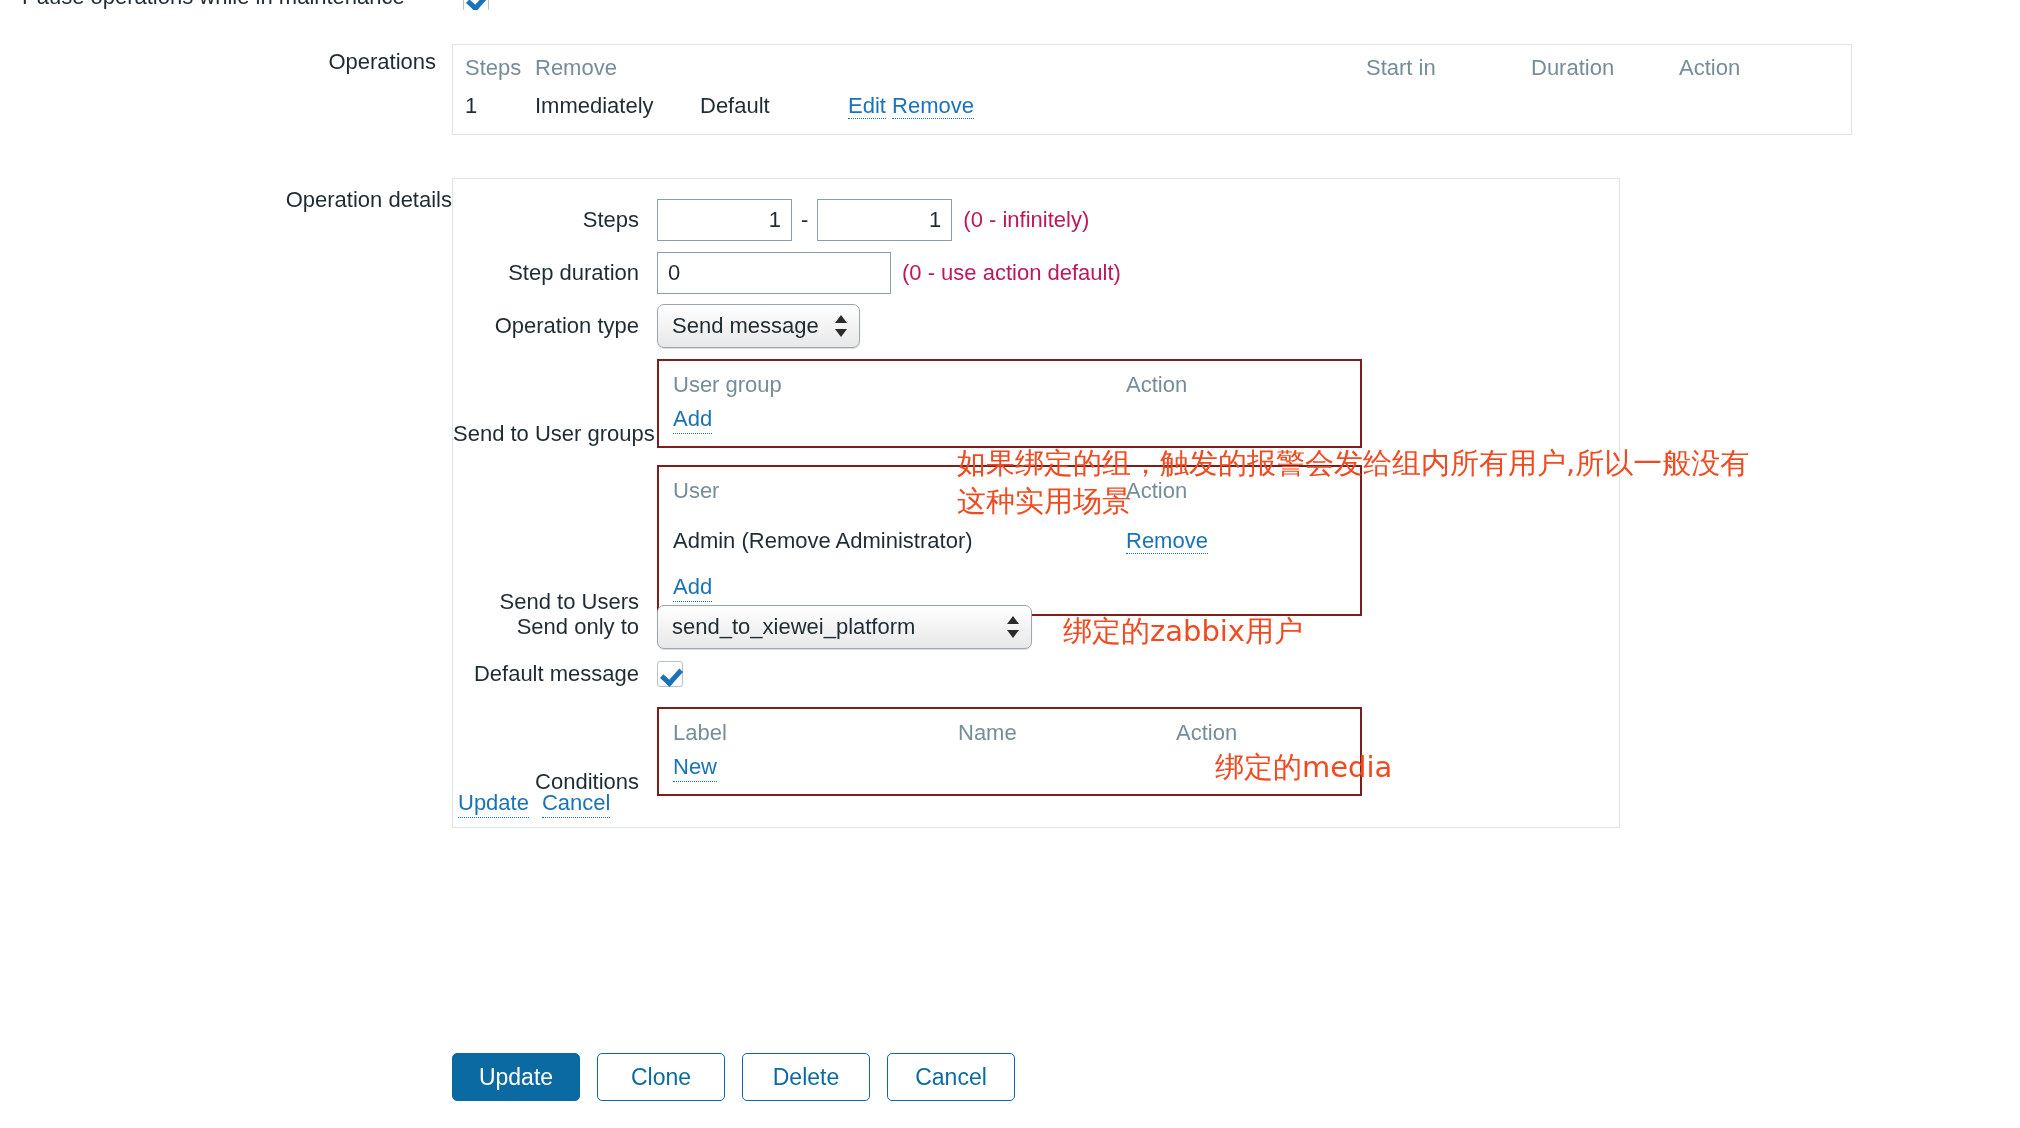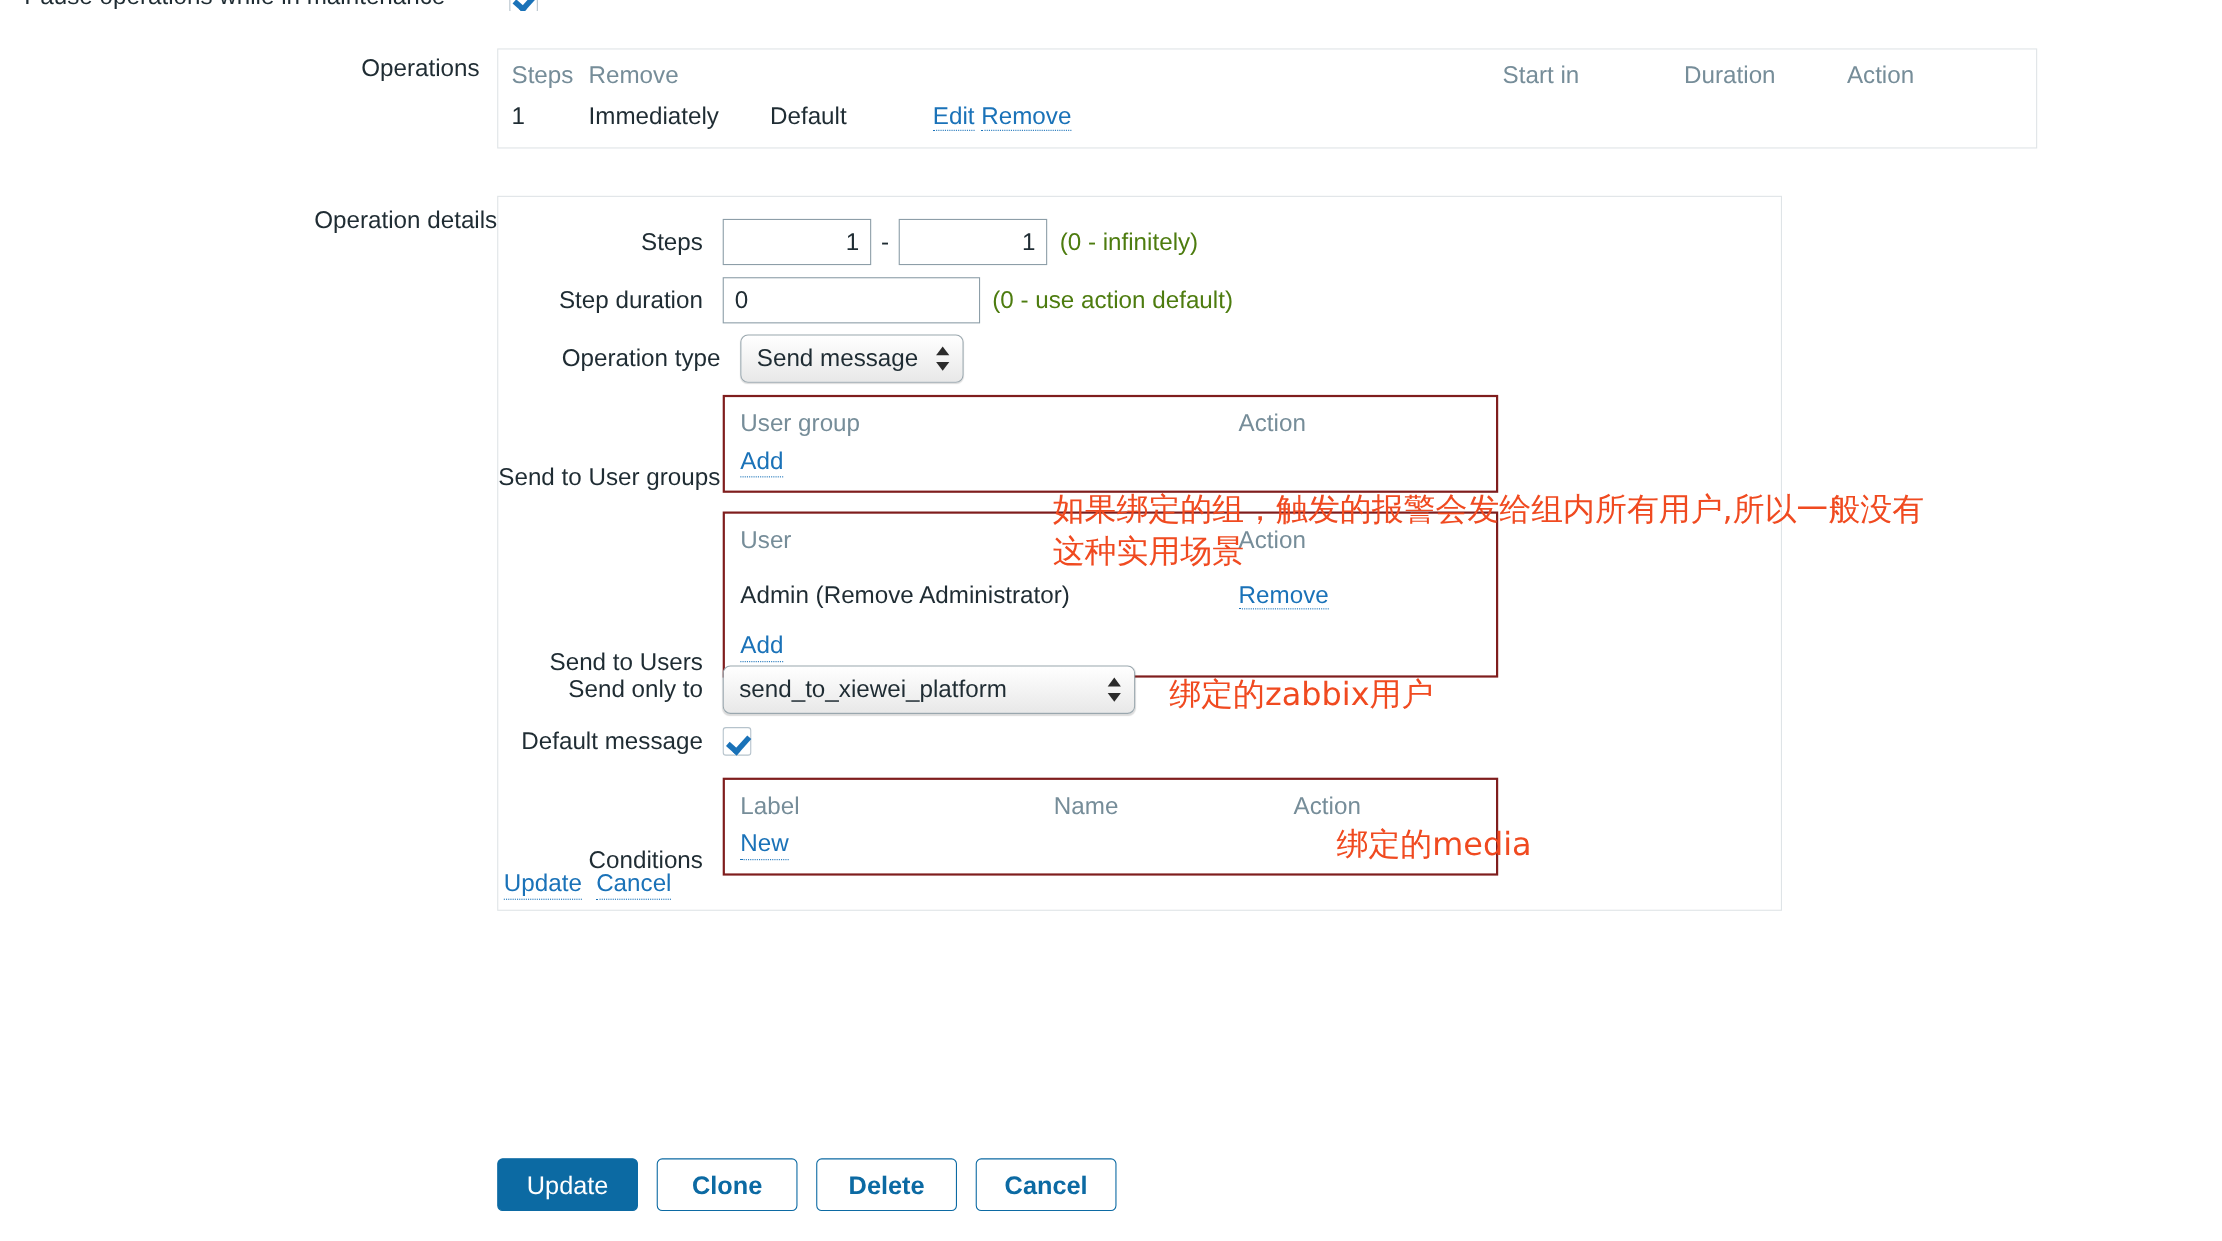--- a/index.html
+++ b/index.html
@@ -107,21 +107,21 @@
     height: 42px;
     border: 1px solid #8d9ea8;
     background: #fff;
     font-size: 22px;
     font-family: "Liberation Sans", sans-serif;
     color: #1f2c33;
     padding: 0 10px;
     outline: none;
   }
   .tinput.num { text-align: right; }
-  .hint { font-size: 22px; color: #4d7c0f; line-height: 42px; white-space: nowrap; }
+  .hint { font-size: 22px; color: #be185d; line-height: 42px; white-space: nowrap; }
   .dash { font-size: 22px; line-height: 42px; padding: 0 9px; }
 
   
   .mselect {
     position: relative;
     height: 44px;
     border: 1px solid #9aa7ae;
     border-radius: 7px;
     background: linear-gradient(#ffffff, #e8e8e8);
     box-shadow: 0 1px 1px rgba(0,0,0,.14);
@@ -175,21 +175,21 @@
     height: 48px;
     min-width: 128px;
     border-radius: 5px;
     font-size: 23px;
     font-family: "Liberation Sans", sans-serif;
     display: flex; align-items: center; justify-content: center;
     cursor: pointer;
     padding: 0 22px;
   }
   .btn.primary { background: #0c6aa3; border: 1px solid #0c6aa3; color: #fff; }
-  .btn.ghost { background: #fff; border: 1px solid #0c6aa3; color: #0c6aa3; font-weight: bold; }
+  .btn.ghost { background: #fff; border: 1px solid #0c6aa3; color: #0c6aa3; }
 </style>
 </head>
 <body>
 
 <div class="page">
 
   <div class="toprow">
     <span class="lbl">Pause operations while in maintenance</span>
     <span class="cb">
       <span class="cbox checked"></span>
@@ -229,21 +229,21 @@
       <input class="tinput num" style="width: 135px;" value="1">
       <span class="hint" style="margin-left:11px;">(0 - infinitely)</span>
     </div>
 
     <div class="frow" style="left:0; top:73px;">
       <span class="flabel" style="width:186px; line-height:42px;">Step duration</span>
       <input class="tinput" style="width: 234px; margin-left: 18px;" value="0">
       <span class="hint" style="margin-left:11px;">(0 - use action default)</span>
     </div>
 
-    <div class="frow" style="left:16px; top:125px;">
+    <div class="frow" style="left:0; top:125px;">
       <span class="flabel" style="width:186px; line-height:44px;">Operation type</span>
       <div class="mselect" style="width:203px; margin-left:18px;">
         <span>Send message</span>
         <span class="arrows"></span>
       </div>
     </div>
 
     <div class="frow" style="left:0; top:180px;">
       <span class="flabel" style="width:186px; line-height:28px; padding-top:6px;">Send to User groups</span>
       <div class="subtable" style="width:705px; margin-left:18px;">

